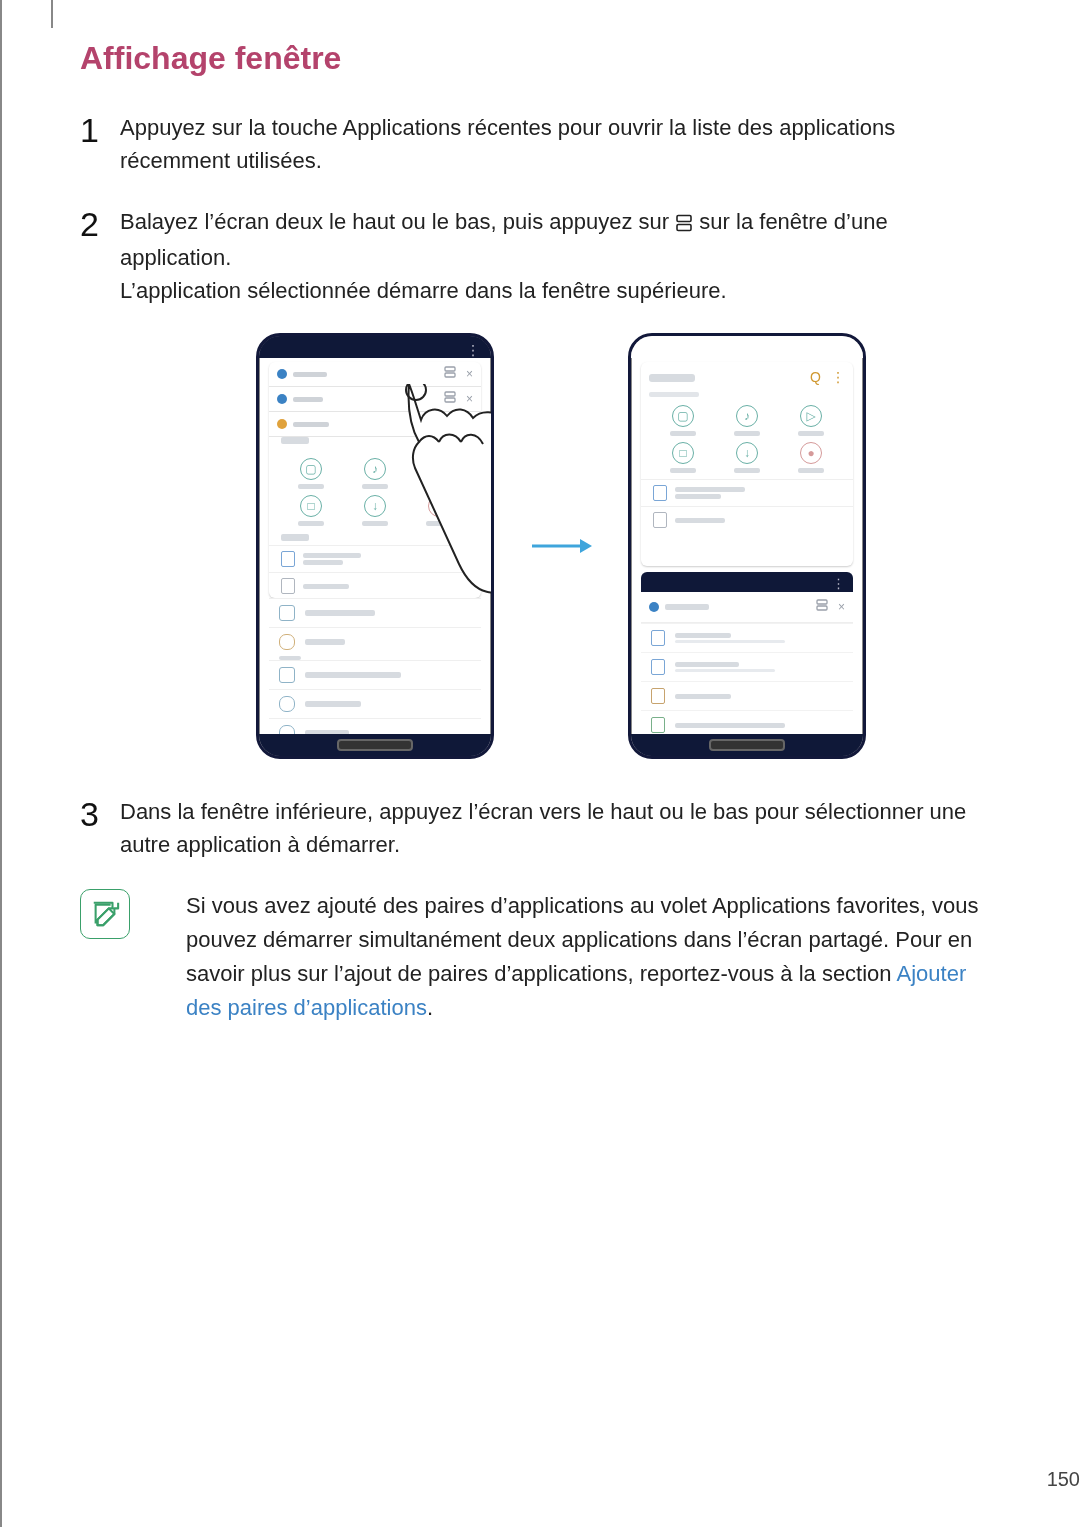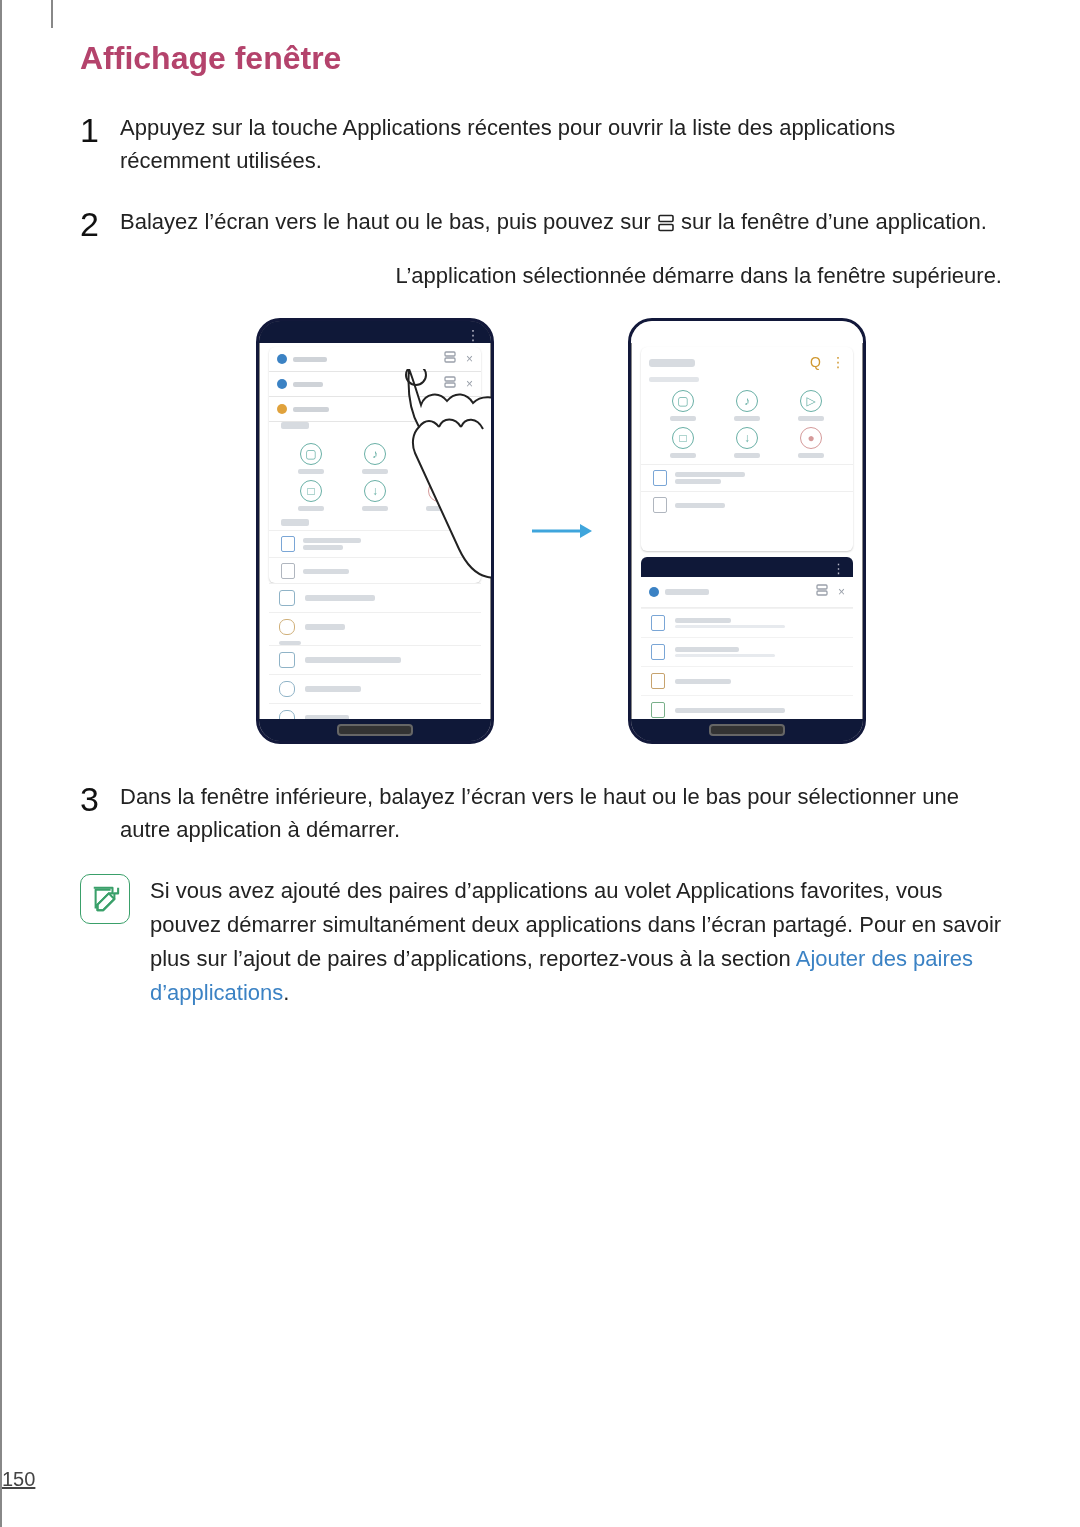--- a/index.html
+++ b/index.html
@@ -57,22 +57,20 @@
     content: counter(step);
     position: absolute;
     left: 0;
     top: -6px;
     font-size: 34px;
     font-weight: 400;
     color: #111;
   }
   .step-sub {
     display: block;
-    margin-top: 18px;
-    text-align: right;
   }
   .inline-icon {
     display: inline-block;
     vertical-align: -3px;
   }
   .figure-row {
     display: flex;
     align-items: center;
     justify-content: center;
     gap: 36px;
@@ -235,48 +233,47 @@
     display:flex; align-items:flex-start; gap:20px;
     margin: 16px 0 0 0;
   }
   .note-icon {
     width: 48px; height: 48px; border-radius: 10px;
     border: 1.5px solid #3aa06a; display:flex; align-items:center; justify-content:center;
     color:#3aa06a; flex: 0 0 auto;
   }
   .note-icon svg { width: 30px; height: 30px; }
   .note-text {
-    font-size: 22px; line-height: 1.55; color:#222;
+    font-size: 22px; line-height: 1.55; color:#222;margin-left:36px;
   }
   .link { color: #3b82c4; }
   .page-number {
     position: absolute;
     bottom: 36px;
     left: 0; right: 0;
-    text-align: left;
+    text-align: right;
     font-size: 20px;
     color: #444;
-    text-decoration: underline;
   }
 </style>
 </head>
 <body>
 
 <div class="page">
 
 
   <h2 class="section-title">Affichage fenêtre</h2>
 
   <ol class="steps">
     <li>
       <span>Appuyez sur la touche Applications récentes pour ouvrir la liste des applications récemment utilisées.</span>
     </li>
 
     <li>
-      <span>Balayez l’écran vers le haut ou le bas, puis pouvez sur </span>
+      <span>Balayez l’écran deux le haut ou le bas, puis appuyez sur </span>
       <span class="inline-icon">
         <svg width="18" height="18" viewBox="0 0 18 18">
           <rect x="2" y="1.5" width="14" height="6" rx="1.2" fill="none" stroke="#222" stroke-width="1.6"></rect>
           <rect x="2" y="10.5" width="14" height="6" rx="1.2" fill="none" stroke="#222" stroke-width="1.6"></rect>
         </svg>
       </span>
       <span> sur la fenêtre d’une application.</span>
       <span class="step-sub">L’application sélectionnée démarre dans la fenêtre supérieure.</span>
 
       <div class="figure-row">
@@ -513,21 +510,21 @@
               </div>
           </div>
           <div class="navbar">
               <div class="pill"></div>
             </div>
         </div>
       </div>
     </li>
 
     <li>
-      <span>Dans la fenêtre inférieure, balayez l’écran vers le haut ou le bas pour sélectionner une autre application à démarrer.</span>
+      <span>Dans la fenêtre inférieure, appuyez l’écran vers le haut ou le bas pour sélectionner une autre application à démarrer.</span>
     </li>
   </ol>
 
   <div class="note-row">
     <div class="note-icon">
       <svg viewBox="0 0 32 32">
         <path d="M4 4 L24 4 L24 10 L20 10 L8 22 L8 28 L14 28 L26 16 L26 10 L30 10 L30 4" fill="none" stroke="#3aa06a" stroke-width="2.2" stroke-linejoin="round"></path>
         <path d="M6 26 L6 6 L22 6 M8 22 L20 10 L26 16 L14 28 L8 28 Z" fill="none" stroke="#3aa06a" stroke-width="2.2" stroke-linejoin="round"></path>
       </svg>
     </div>

